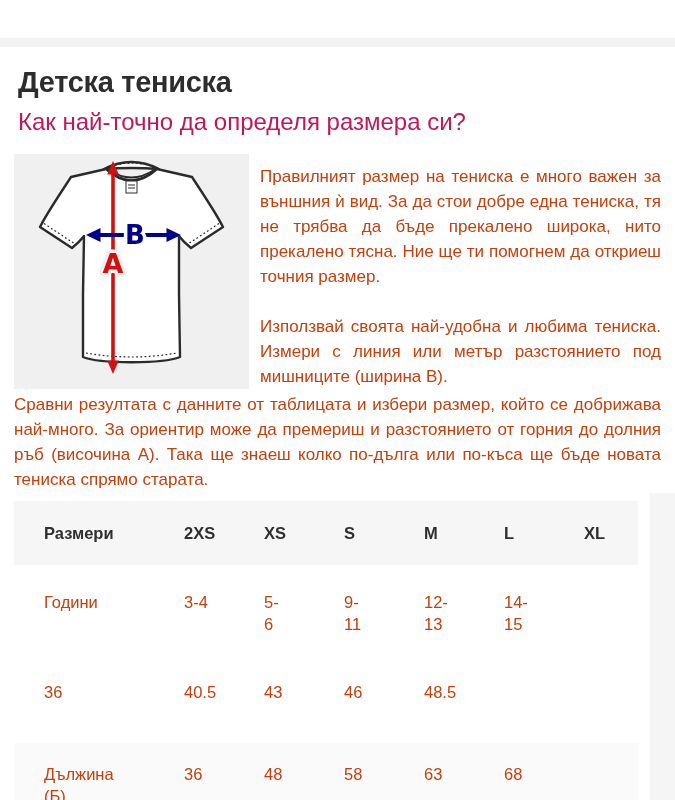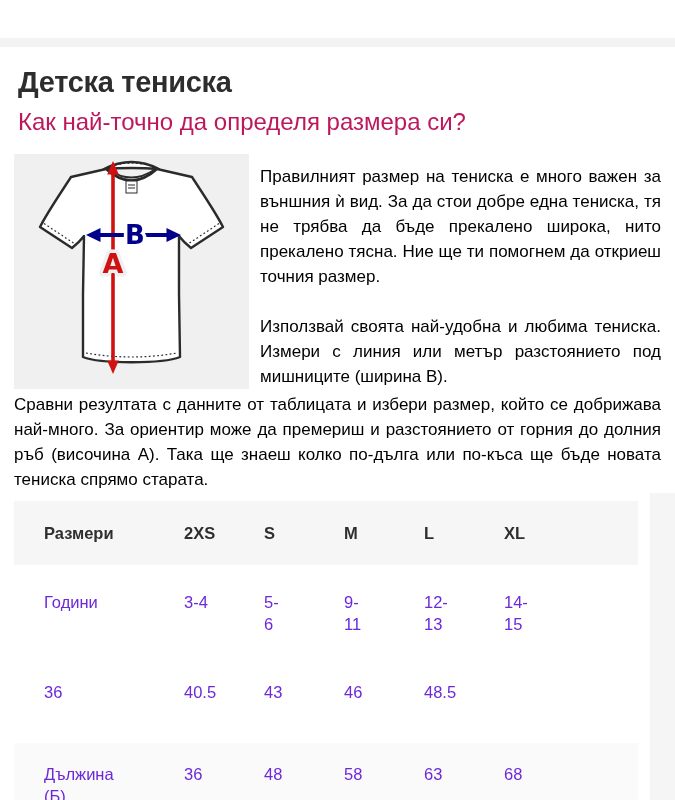--- a/index.html
+++ b/index.html
@@ -29,33 +29,33 @@
   }
 
   .intro-top{display:flex;margin-top:18px;}
   .diagram{
     flex:0 0 auto;width:235px;height:235px;
     background:#f0f0f0;
   }
   .intro-text{flex:1;margin-left:11px;padding-top:10px;min-width:0;}
 
   .body-p{
-    font-size:17px;line-height:25px;color:#000000;
+    font-size:17px;line-height:25px;color:#c2410c;
     text-align:justify;margin:0;
   }
   .p2{margin-top:25px;}
   .p3{margin-top:3px;}
 
   .size-table{margin-top:9px;width:624px;}
   .trow{
     display:grid;
     grid-template-columns:140px 80px 80px 80px 80px 80px 1fr;
     padding-left:30px;
     box-sizing:border-box;
-    font-size:16.5px;line-height:22px;color:#6d28d9;
+    font-size:16.5px;line-height:22px;color:#c2410c;
   }
   .trow span{white-space:pre-line;}
   .trow-header{
     background:#f6f6f6;
     padding-top:21px;height:64px;
     font-weight:700;color:#2f2f2f;
   }
   .row-godini{padding-top:26px;height:98px;background:#ffffff;}
   .row-shirina{padding-top:18px;height:80px;background:#ffffff;}
   .row-dalzhina{padding-top:20px;height:88px;background:#fafafa;}
@@ -134,20 +134,21 @@
         <p class="body-p p2">Използвай своята най-удобна и любима тениска. Измери с линия или метър разстоянието под мишниците (ширина B).</p>
       </div>
     </div>
 
     <p class="body-p p3">Сравни резултата с данните от таблицата и избери размер, който се добрижава най-много. За ориентир може да премериш и разстоянието от горния до долния ръб (височина А). Така ще знаеш колко по-дълга или по-къса ще бъде новата тениска спрямо старата.</p>
 
     <section class="size-table">
       <div class="trow trow-header">
         <span>Размери</span>
         <span>2XS</span>
+        <span>XS</span>
         <span>S</span>
         <span>M</span>
         <span>L</span>
         <span>XL</span>
       </div>
 
       <div class="trow row-godini">
         <span>Години</span>
         <span>3-4</span>
         <span>5-

